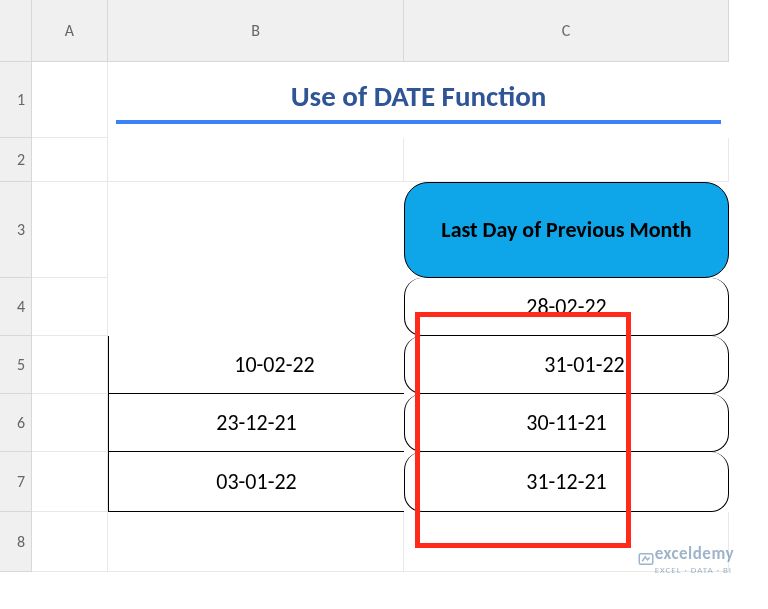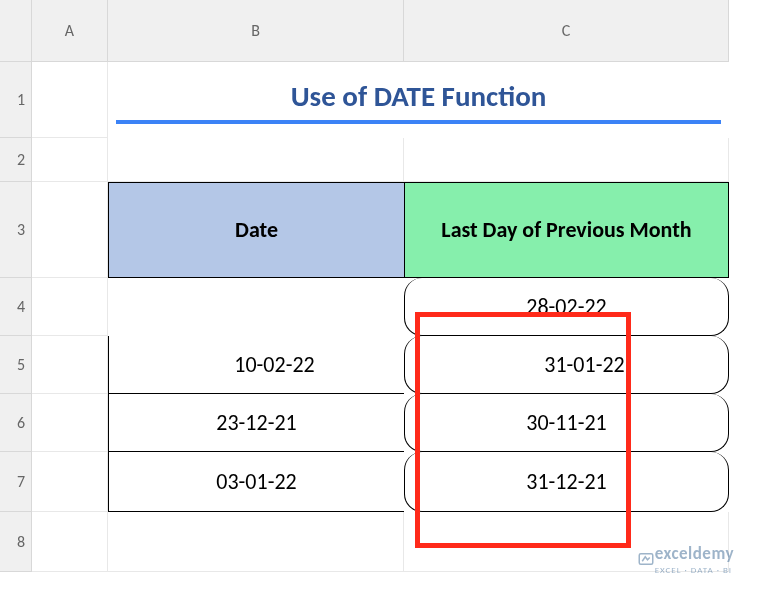--- a/index.html
+++ b/index.html
@@ -55,21 +55,21 @@
       font-size: 22px;
       font-weight: bold;
       display: flex;
       align-items: center;
       justify-content: center;
       border: 1px solid #000;
       text-align: center;
       line-height: 1.25;
     }
     .hdr-date { grid-column: 3; background: #b4c7e7; border-right: none; }
-    .hdr-last { grid-column: 4; background: #86efac; }
+    .hdr-last { grid-column: 4; background: #0ea5e9; border-radius: 24px; }
     .data-b, .data-c {
       font-size: 22px;
       display: flex;
       align-items: center;
       justify-content: center;
       border-left: 1px solid #000;
       border-right: 1px solid #000;
       border-bottom: 1px solid #000;
     }
     .data-b { grid-column: 3; border-right: none; }
@@ -123,21 +123,20 @@
   <div class="cell" style="grid-column:2;grid-row:8"></div>
   <div class="cell" style="grid-column:2;grid-row:9"></div>
   <div class="cell" style="grid-column:2;grid-row:10"></div>
 
   <div class="title-wrap">
     <div class="title-box">Use of DATE Function</div>
   </div>
   <div class="cell" style="grid-column:3;grid-row:4"></div>
   <div class="cell" style="grid-column:4;grid-row:4"></div>
 
-  <div class="hdr-date">Date</div>
   <div class="hdr-last">Last Day of Previous Month</div>
 
   <div class="data-c r5">28-02-22</div>
   <div class="data-b r6">10-02-22</div>
   <div class="data-c r6">31-01-22</div>
   <div class="data-b r7">23-12-21</div>
   <div class="data-c r7">30-11-21</div>
   <div class="data-b r8">03-01-22</div>
   <div class="data-c r8">31-12-21</div>
 

